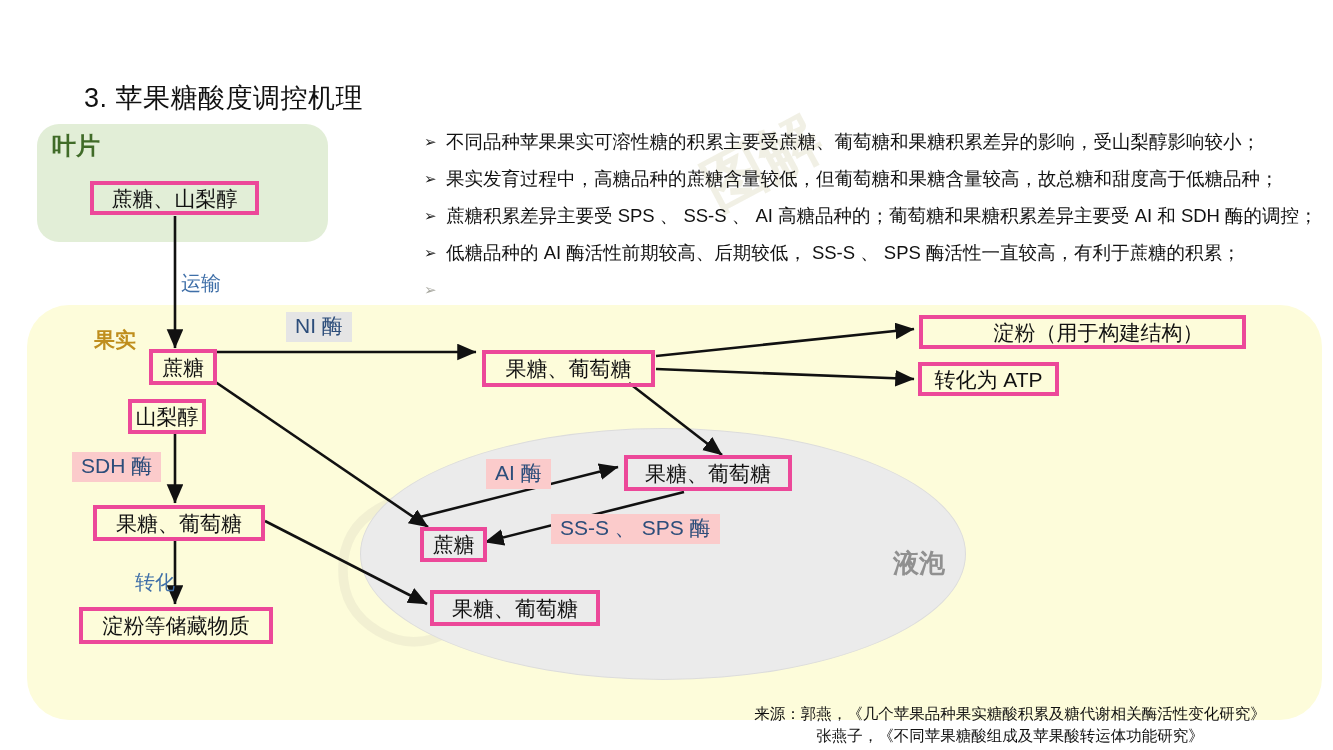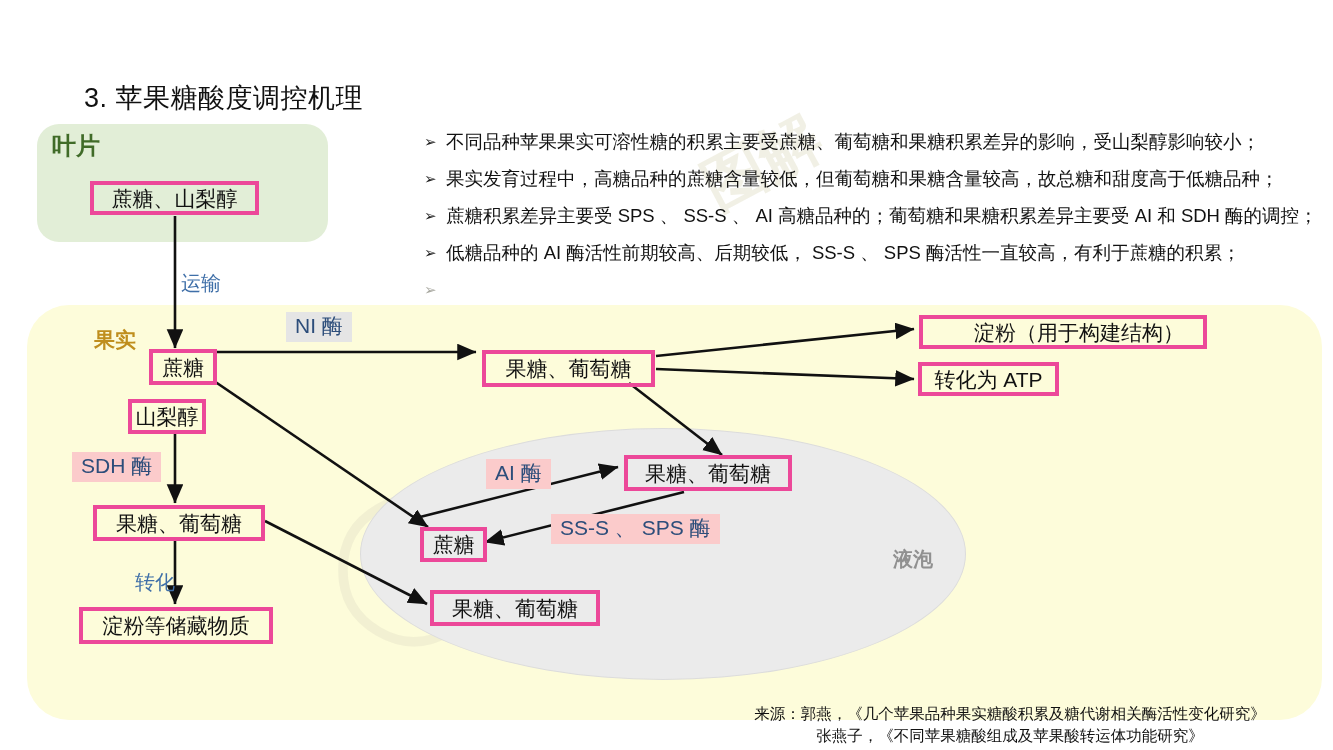--- a/index.html
+++ b/index.html
@@ -32,21 +32,21 @@
   .fruit-label{
     position:absolute;left:72px;top:326px;
     font-size:21px;font-weight:bold;color:#bf8e1d;margin-left:22px;
   }
   .vacuole{
     position:absolute;left:360px;top:428px;width:604px;height:250px;
     background:#ebebeb;border:1px solid #dcdcdc;border-radius:50%;
   }
   .vacuole-label{
     position:absolute;left:893px;top:546px;
-    font-size:20px;font-weight:bold;color:#909090;
+    font-size:26px;font-weight:bold;color:#909090;
   }
 
   
   .wm{position:absolute;pointer-events:none;color:rgba(210,206,170,.30);
       font-size:62px;font-weight:bold;}
   .wm1{left:700px;top:120px;transform:rotate(-28deg);}
   .wm2{left:520px;top:370px;font-size:40px;color:rgba(214,210,176,.34);transform:rotate(-20deg);}
   .wm3{left:330px;top:470px;font-size:150px;color:rgba(226,223,197,.40);}
 
   
@@ -140,21 +140,21 @@
     </g>
   </svg>
 
   <div class="box" style="left:149px;top:349px;width:68px;height:36px;">蔗糖</div>
   <div class="box" style="left:128px;top:399px;width:78px;height:35px;">山梨醇</div>
   <div class="box" style="left:93px;top:505px;width:172px;height:36px;">果糖、葡萄糖</div>
   <div class="box" style="left:79px;top:607px;width:194px;height:37px;">淀粉等储藏物质</div>
 
   <div class="box" style="left:482px;top:350px;width:173px;height:37px;">果糖、葡萄糖</div>
 
-  <div class="box" style="left:919px;top:315px;width:288px;height:34px;padding-left:32px;">淀粉（用于构建结构）</div>
+  <div class="box" style="left:919px;top:315px;width:327px;height:34px;padding-left:32px;">淀粉（用于构建结构）</div>
   <div class="box" style="left:918px;top:362px;width:141px;height:34px;">转化为 ATP</div>
 
   <div class="box" style="left:624px;top:455px;width:168px;height:36px;">果糖、葡萄糖</div>
   <div class="box" style="left:420px;top:527px;width:67px;height:35px;">蔗糖</div>
   <div class="box" style="left:430px;top:590px;width:170px;height:36px;">果糖、葡萄糖</div>
 
   <div class="bluelab" style="left:181px;top:270px;">运输</div>
   <div class="bluelab" style="left:135px;top:569px;">转化</div>
 
   <div class="tag purple" style="left:286px;top:312px;">NI 酶</div>

